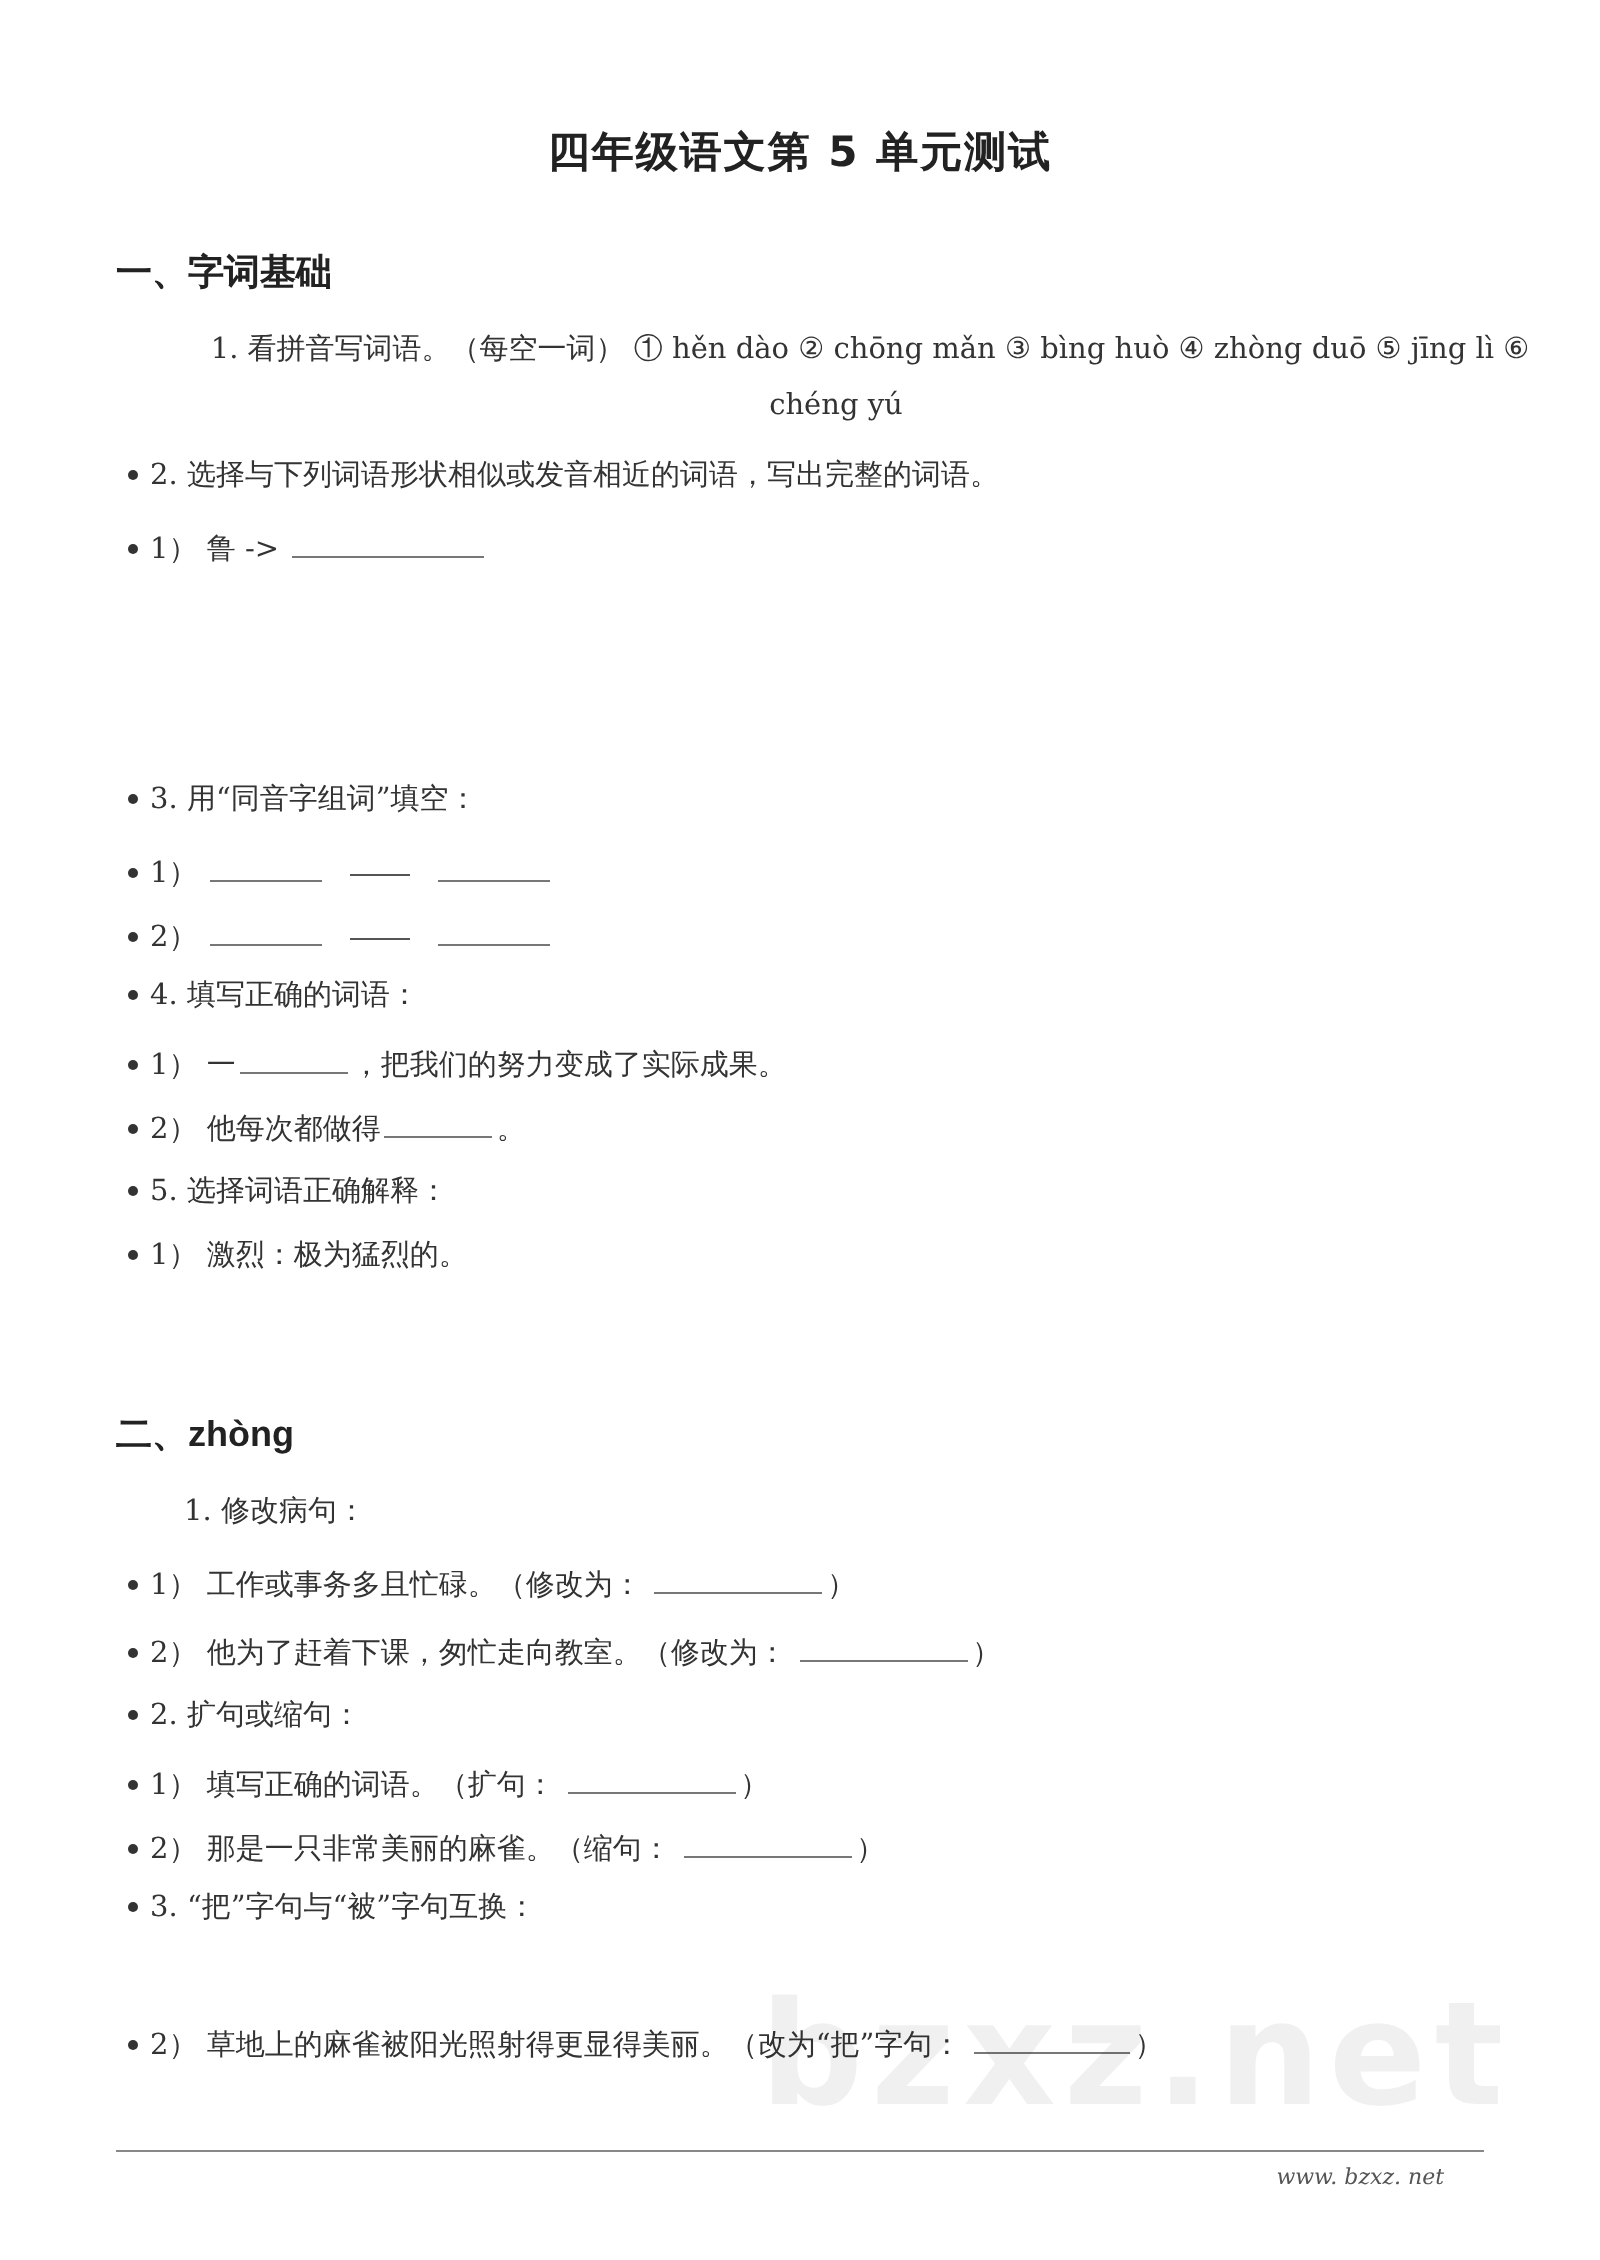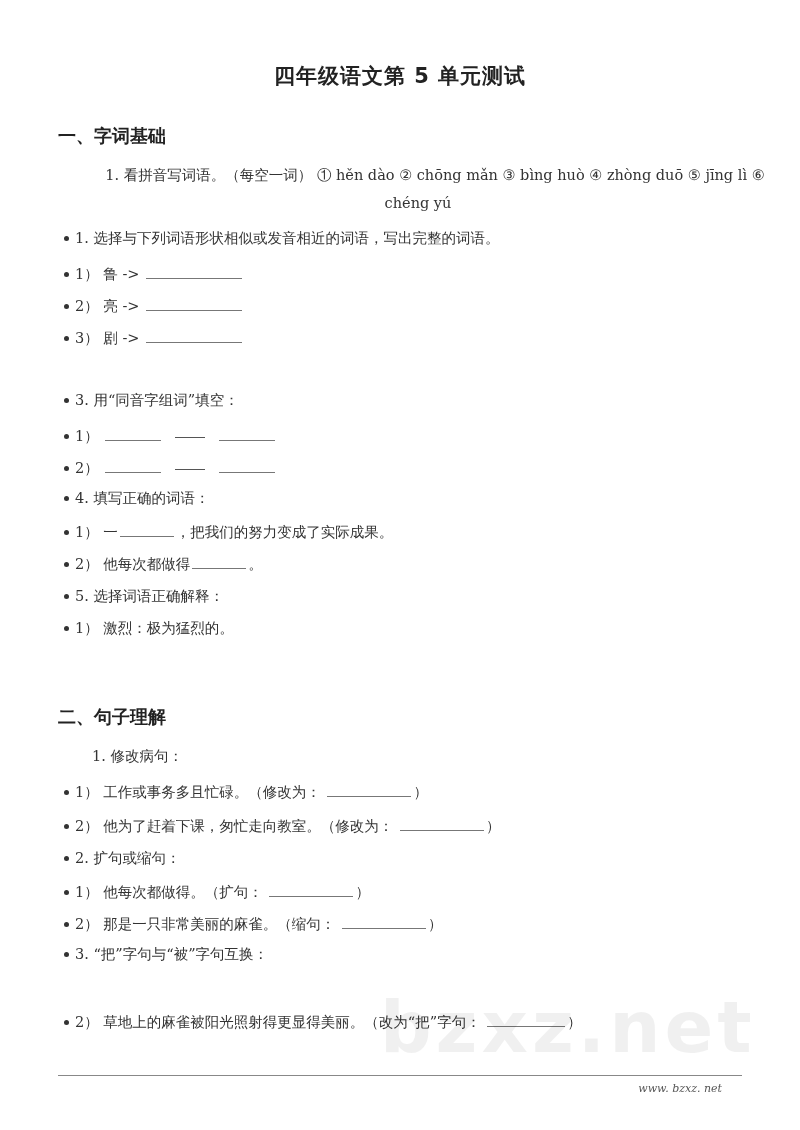--- a/index.html
+++ b/index.html
@@ -55,45 +55,43 @@
 <body>
 
 <div class="page">
 
   <div class="title">四年级语文第 5 单元测试</div>
 
   <div class="h2" style="top:124px">一、字词基础</div>
 
   <div class="line wrap" style="top:161px"><span class="indent"></span><span>1. 看拼音写词语。（每空一词） ① hěn dào ② chōng mǎn ③ bìng huò ④ zhòng duō ⑤ jīng lì ⑥ chéng yú</span></div>
 
-  <div class="line" style="top:228px"><span class="bullet"></span><span>1. 选择与下列词语形状相似或发音相近的词语，写出完整的词语。</span></div>
+  <div class="line" style="top:228px"><span class="bullet"></span><span>2. 选择与下列词语形状相似或发音相近的词语，写出完整的词语。</span></div>
 
   <div class="line" style="top:262px"><span class="bullet"></span><span>1）</span> <span>鲁 -&gt;</span> <span class="blank" style="width:96px"></span></div>
-  <div class="line" style="top:294px"><span class="bullet"></span><span>2）</span> <span>亮 -&gt;</span> <span class="blank" style="width:96px"></span></div>
-  <div class="line" style="top:326px"><span class="bullet"></span><span>3）</span> <span>剧 -&gt;</span> <span class="blank" style="width:96px"></span></div>
 
   <div class="line" style="top:390px"><span class="bullet"></span><span>3. 用“同音字组词”填空：</span></div>
   <div class="line" style="top:424px"><span class="bullet"></span><span>1）</span> <span class="blank" style="width:56px"></span><span class="dash"></span><span class="blank" style="width:56px"></span></div>
   <div class="line" style="top:456px"><span class="bullet"></span><span>2）</span> <span class="blank" style="width:56px"></span><span class="dash"></span><span class="blank" style="width:56px"></span></div>
 
   <div class="line" style="top:488px"><span class="bullet"></span><span>4. 填写正确的词语：</span></div>
   <div class="line" style="top:520px"><span class="bullet"></span><span>1）</span> <span>一</span><span class="blank" style="width:54px"></span><span>，把我们的努力变成了实际成果。</span></div>
   <div class="line" style="top:552px"><span class="bullet"></span><span>2）</span> <span>他每次都做得</span><span class="blank" style="width:54px"></span><span>。</span></div>
 
   <div class="line" style="top:586px"><span class="bullet"></span><span>5. 选择词语正确解释：</span></div>
   <div class="line" style="top:618px"><span class="bullet"></span><span>1）</span> <span>激烈：极为猛烈的。</span></div>
 
-  <div class="h2" style="top:705px">二、句子理解</div>
+  <div class="h2" style="top:705px">二、zhòng</div>
 
   <div class="line plain" style="top:746px">1. 修改病句：</div>
   <div class="line" style="top:780px"><span class="bullet"></span><span>1）</span> <span>工作或事务多且忙碌。（修改为：</span> <span class="blank" style="width:84px"></span><span>）</span></div>
   <div class="line" style="top:814px"><span class="bullet"></span><span>2）</span> <span>他为了赶着下课，匆忙走向教室。（修改为：</span> <span class="blank" style="width:84px"></span><span>）</span></div>
 
   <div class="line" style="top:848px"><span class="bullet"></span><span>2. 扩句或缩句：</span></div>
-  <div class="line" style="top:880px"><span class="bullet"></span><span>1）</span> <span>他每次都做得。（扩句：</span> <span class="blank" style="width:84px"></span><span>）</span></div>
+  <div class="line" style="top:880px"><span class="bullet"></span><span>1）</span> <span>填写正确的词语。（扩句：</span> <span class="blank" style="width:84px"></span><span>）</span></div>
   <div class="line" style="top:912px"><span class="bullet"></span><span>2）</span> <span>那是一只非常美丽的麻雀。（缩句：</span> <span class="blank" style="width:84px"></span><span>）</span></div>
 
   <div class="line" style="top:944px"><span class="bullet"></span><span>3. “把”字句与“被”字句互换：</span></div>
   <div class="line" style="top:1010px"><span class="bullet"></span><span>2）</span> <span>草地上的麻雀被阳光照射得更显得美丽。（改为“把”字句：</span> <span class="blank" style="width:78px"></span><span>）</span></div>
 
   <div class="watermark">bzxz.net</div>
 
   <div class="rule"></div>
   <div class="footer">www. bzxz. net</div>
 </div>

